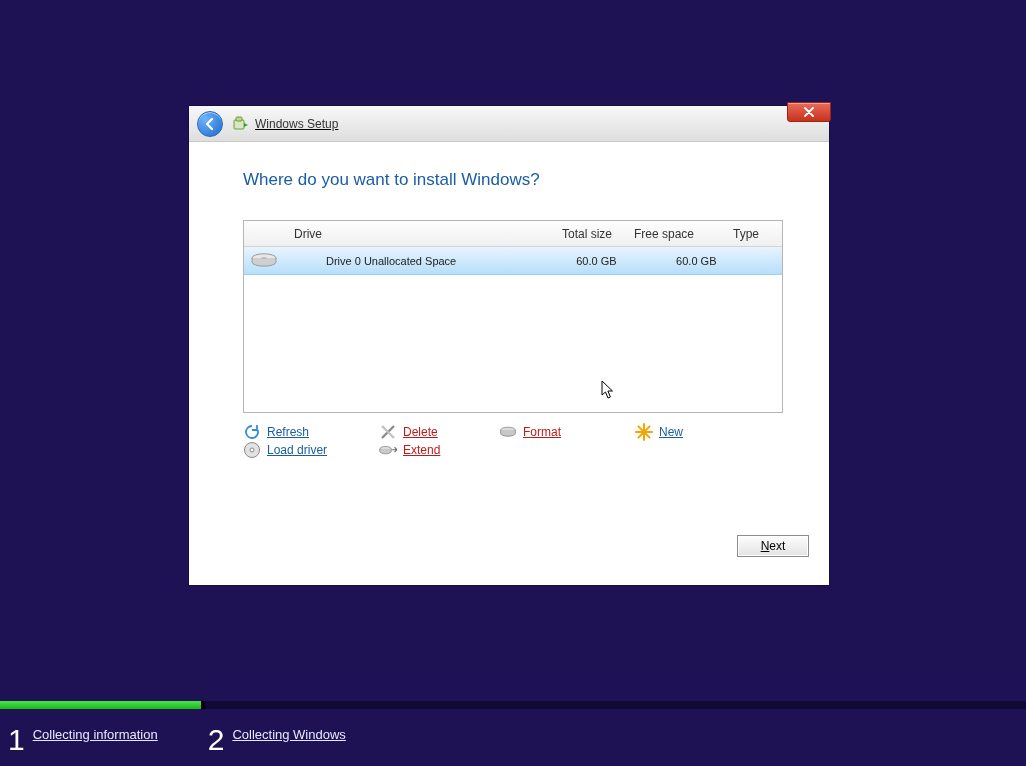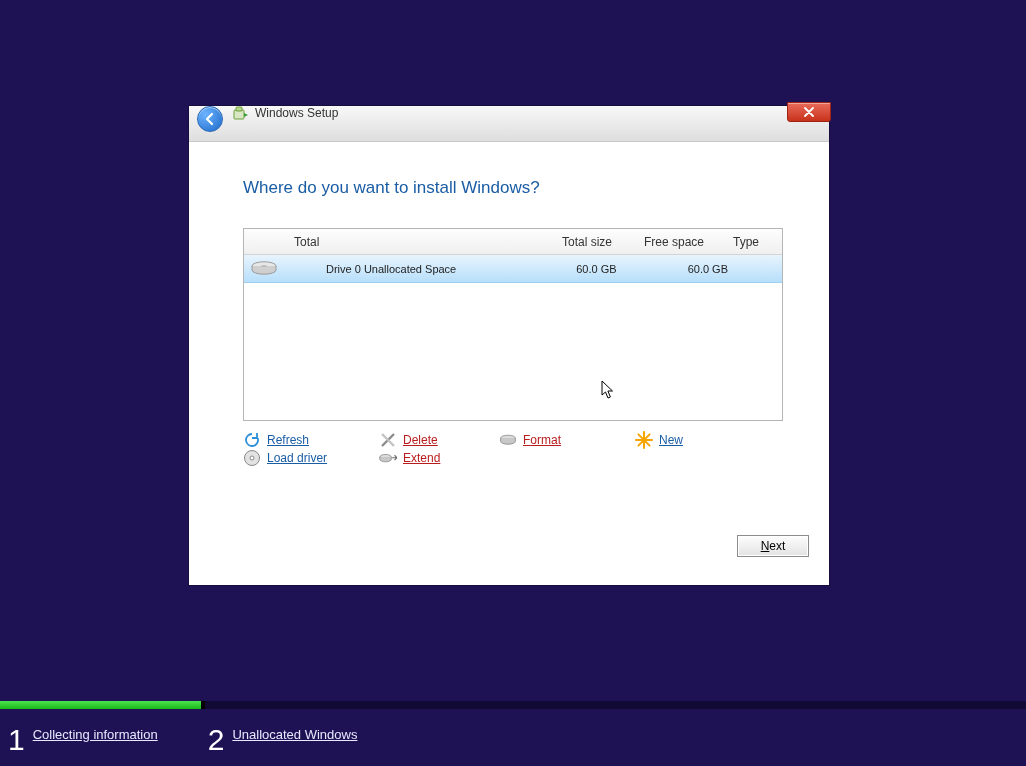--- a/index.html
+++ b/index.html
@@ -16,22 +16,24 @@
       left: 189px; top: 106px;
       width: 640px; height: 479px;
       background: #fff;
       box-shadow: 0 0 0 1px rgba(0,0,0,0.25);
     }
     .titlebar {
       height: 36px;
       background: linear-gradient(#f8f8f8, #dedede);
       border-bottom: 1px solid #c9c9c9;
       display: flex;
+      align-items: center;
       padding: 0 8px;
       position: relative;
+      text-decoration: underline;
     }
     .back-btn {
       width: 26px; height: 26px;
       border-radius: 50%;
       background: radial-gradient(circle at 30% 30%, #6db4ff, #1b68c9);
       border: 1px solid #2568b6;
       display: flex; align-items: center; justify-content: center;
       box-shadow: inset 0 1px 1px rgba(255,255,255,.6);
     }
     .back-btn svg { width: 16px; height: 16px; }
@@ -49,21 +51,21 @@
       right: -2px; top: -4px;
       width: 44px; height: 20px;
       background: linear-gradient(#e86b5b, #c8321b);
       border: 1px solid #9d2313;
       border-radius: 0 0 3px 3px;
       display: flex; align-items: center; justify-content: center;
       box-shadow: inset 0 1px 0 rgba(255,255,255,.4);
     }
     .close-btn svg { width: 12px; height: 10px; }
     .content {
-      padding: 36px 54px 12px;
+      padding: 28px 54px 12px;
     }
     .heading {
       color: #1b5da5;
       font-size: 17px;
       font-weight: 400;
       margin-bottom: 30px;
     }
     .disk-table {
       border: 1px solid #b5b5b5;
       width: 540px;
@@ -78,21 +80,21 @@
       align-items: center;
       font-size: 12px;
       color: #333;
     }
     .tbl-head .col, .tbl-row .col {
       padding: 0 6px;
     }
     .col-icon { width: 44px; }
     .col-name { width: 230px; text-align: left; }
     .col-size { width: 100px; text-align: right; }
-    .col-free { width: 92px; text-align: right; }
+    .col-free { width: 92px; text-align: center; }
     .col-type { flex: 1; text-align: center; padding-left:10px; }
     .tbl-row {
       display: flex;
       height: 28px;
       align-items: center;
       background: linear-gradient(#e8f4fd, #b7dffb);
       border-bottom: 1px solid #9fcef0;
       font-size: 11px;
       color: #222;
       gap: 36px;
@@ -183,21 +185,21 @@
         </svg>
     </div>
   </div>
 
   <div class="content">
     <div class="heading">Where do you want to install Windows?</div>
 
     <div class="disk-table">
       <div class="tbl-head">
         <div class="col col-icon"></div>
-        <div class="col col-name">Total</div>
+        <div class="col col-name">Drive</div>
         <div class="col col-size">Total size</div>
         <div class="col col-free">Free space</div>
         <div class="col col-type">Type</div>
       </div>
       <div class="tbl-row">
         <div class="col col-icon">
           <svg class="disk-icon" viewBox="0 0 28 16">
               <ellipse cx="14" cy="6" rx="12" ry="4.2" fill="#e8e8e8" stroke="#9a9a9a"></ellipse>
               <path d="M2 6v4a12 4.2 0 0 0 24 0V6" fill="#cfcfcf" stroke="#9a9a9a"></path>
               <ellipse cx="14" cy="6" rx="3" ry="1.1" fill="#bbb"></ellipse>
@@ -285,15 +287,15 @@
   <div class="prog-rest"></div>
 </div>
 
 <div class="steps">
   <div class="step">
     <div class="step-num">1</div>
     <div class="step-txt">Collecting information</div>
   </div>
   <div class="step">
     <div class="step-num">2</div>
-    <div class="step-txt">Unallocated Windows</div>
+    <div class="step-txt">Collecting Windows</div>
   </div>
 </div>
 
 </body></html>

